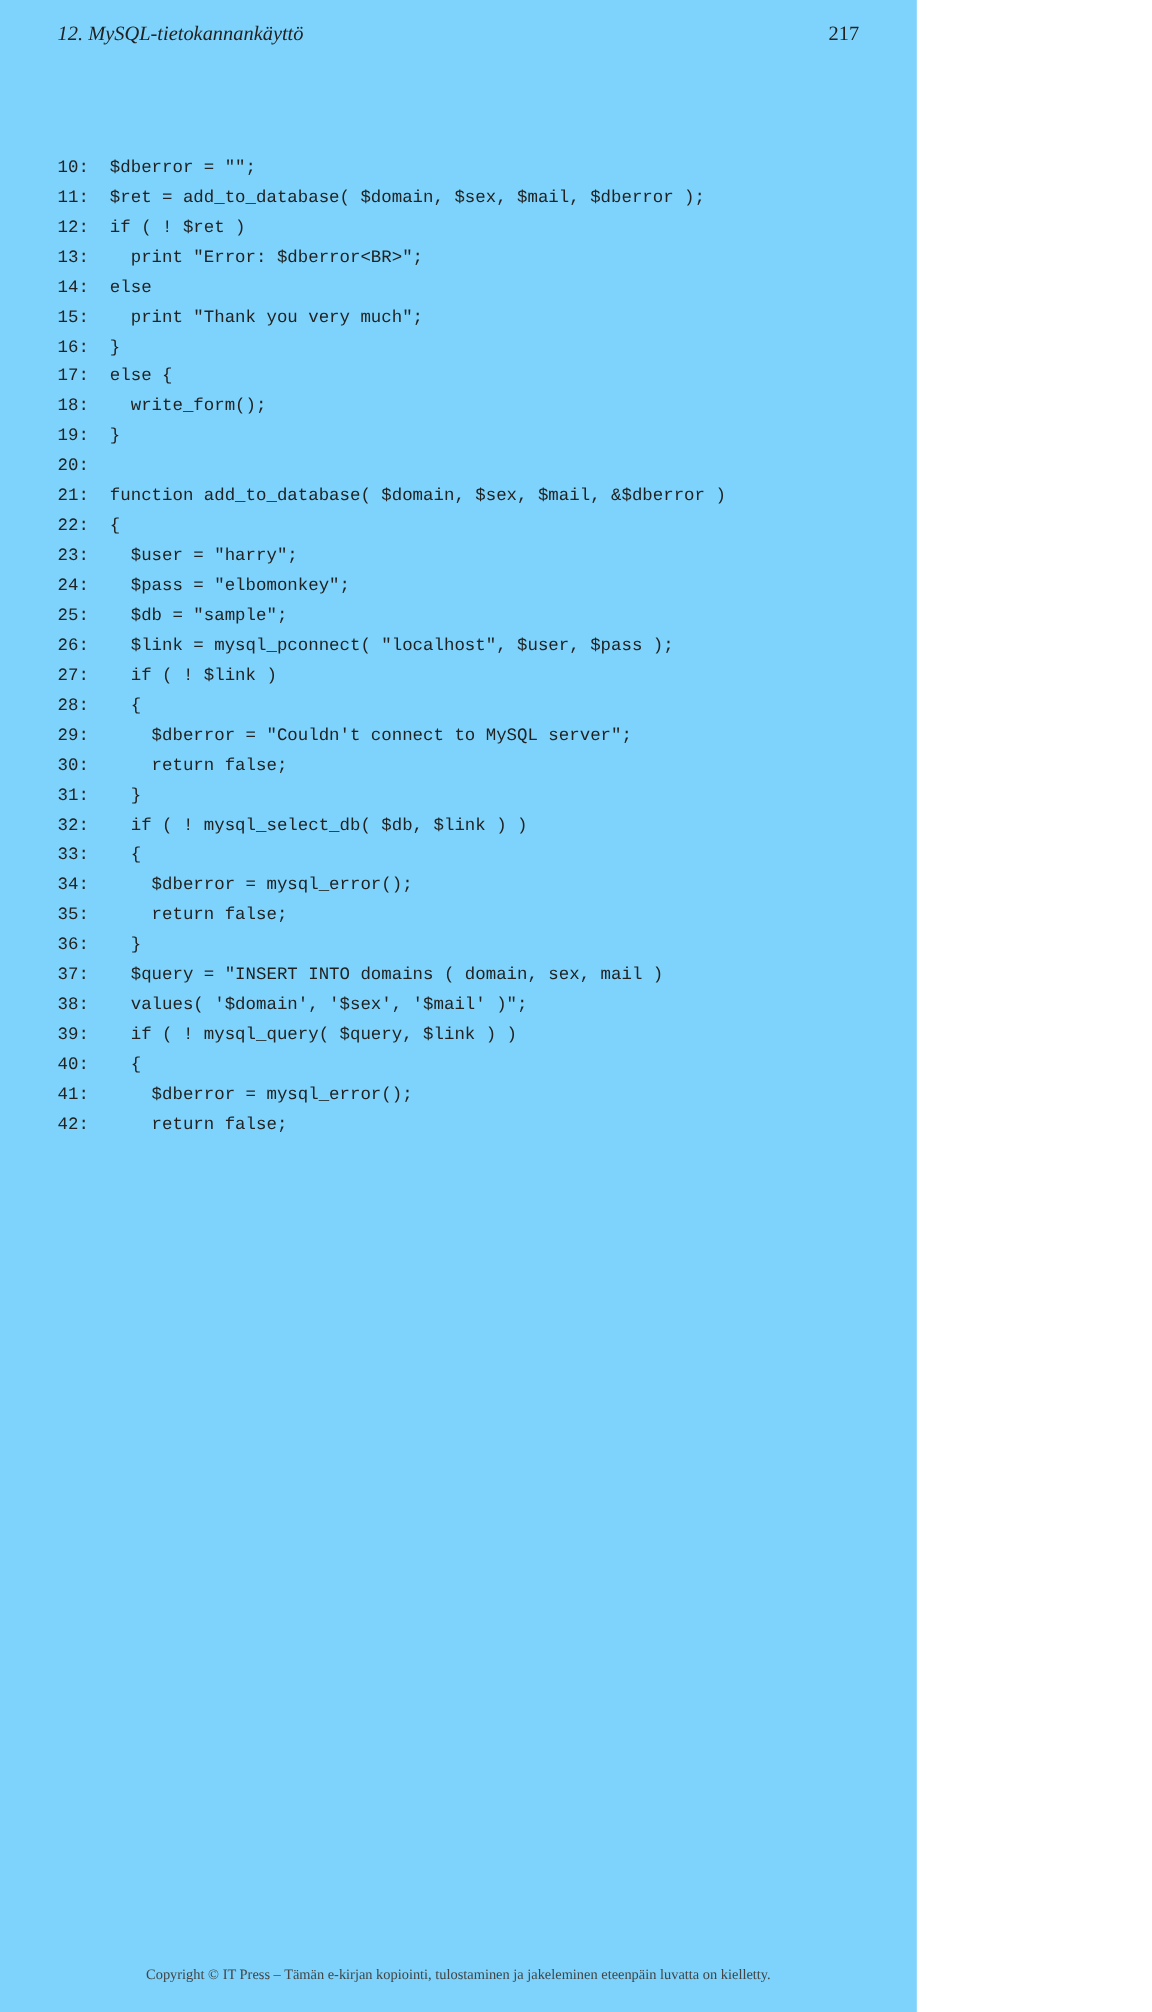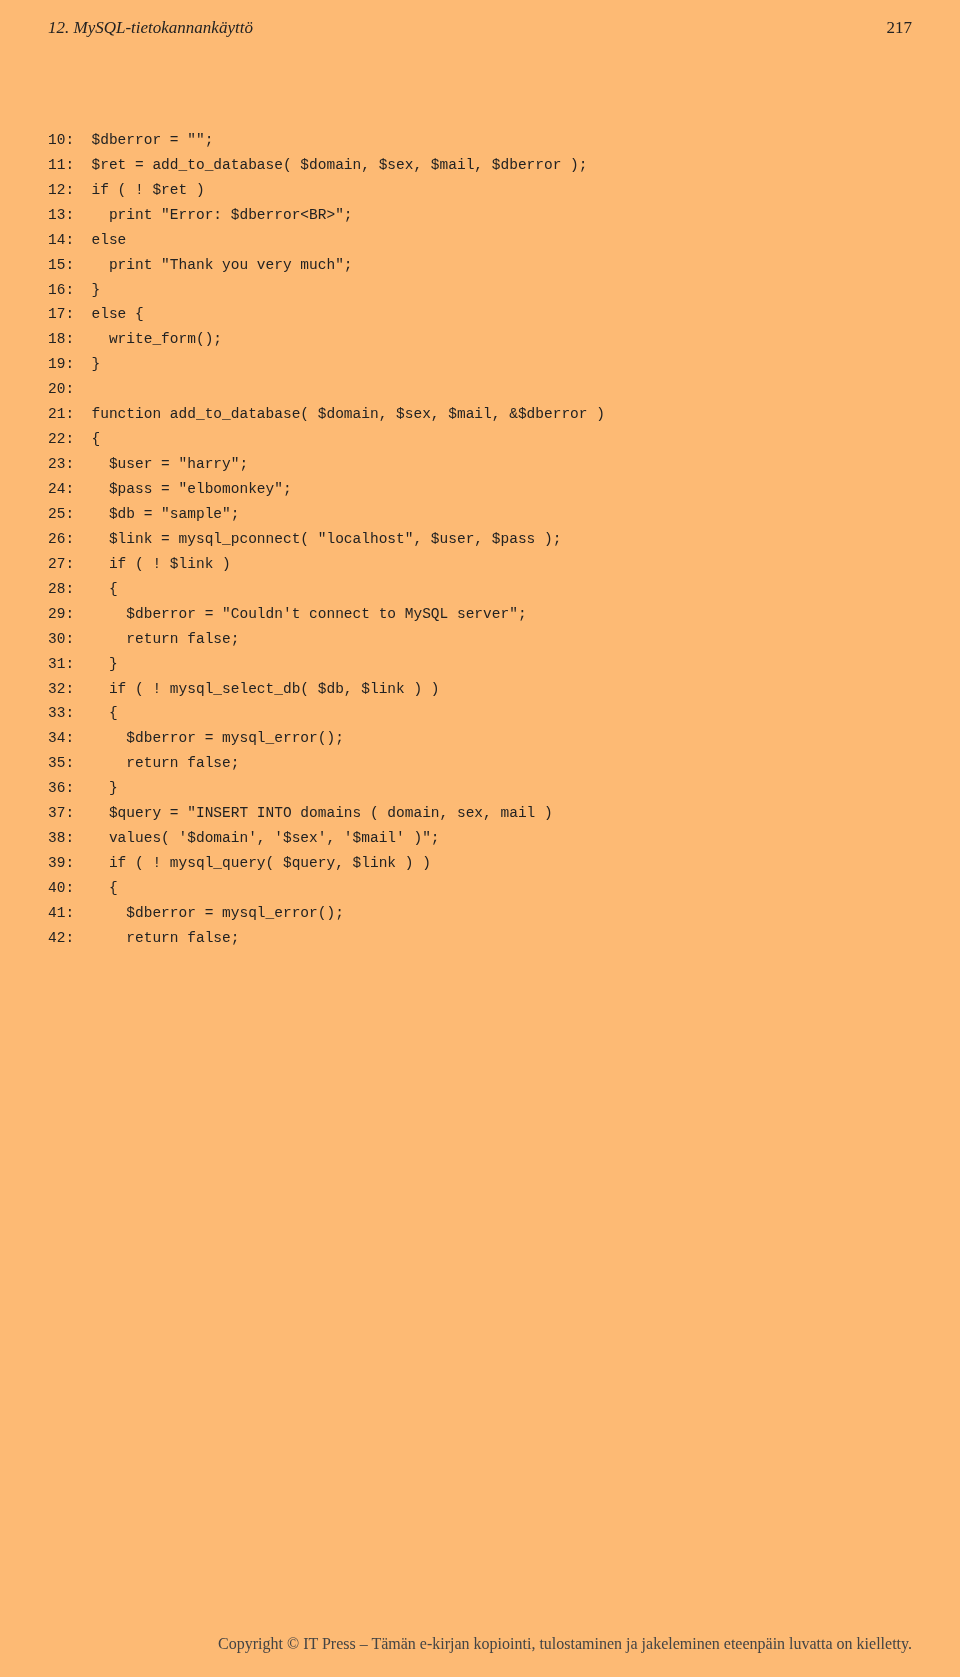--- a/index.html
+++ b/index.html
@@ -10,23 +10,23 @@
 
     body {
       background: #ffffff;
       font-family: Georgia, 'Times New Roman', Times, serif;
       width: 960px;
       min-height: 1677px;
       position: relative;
     }
 
     .page-container {
-      width: 960px;
+      width: 764px;
       min-height: 1677px;
-      background: #fdba74;
+      background: #7dd3fc;
       position: relative;
       padding: 0;
     }
 
     .page-header {
       display: flex;
       justify-content: space-between;
       align-items: center;
       padding: 18px 48px 12px 48px;
       border-bottom: none;
@@ -59,23 +59,23 @@
     .code-line {
       display: block;
       white-space: pre;
     }
 
     .page-footer {
       position: absolute;
       bottom: 24px;
       left: 0;
       right: 0;
-      text-align: right;
+      text-align: center;
       font-family: Georgia, serif;
-      font-size: 16px;
+      font-size: 12px;
       color: #444;
       padding: 0 48px;
     }
   </style>
 </head>
 <body>
 
 <div class="page-container">
 
   <div class="page-header">

